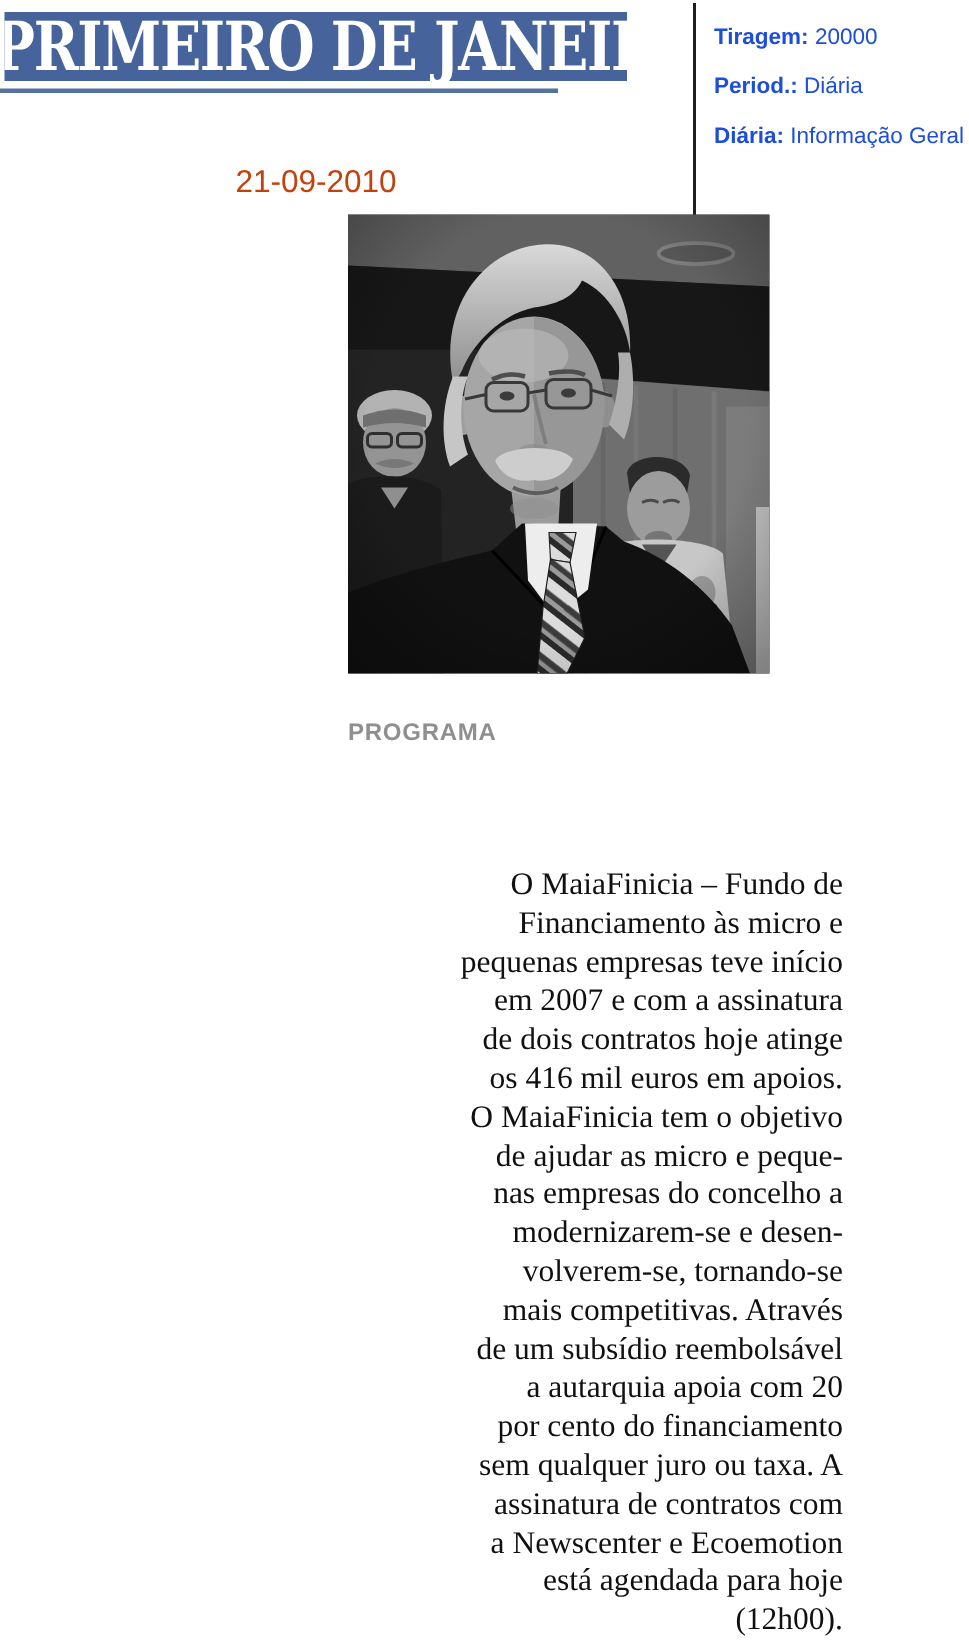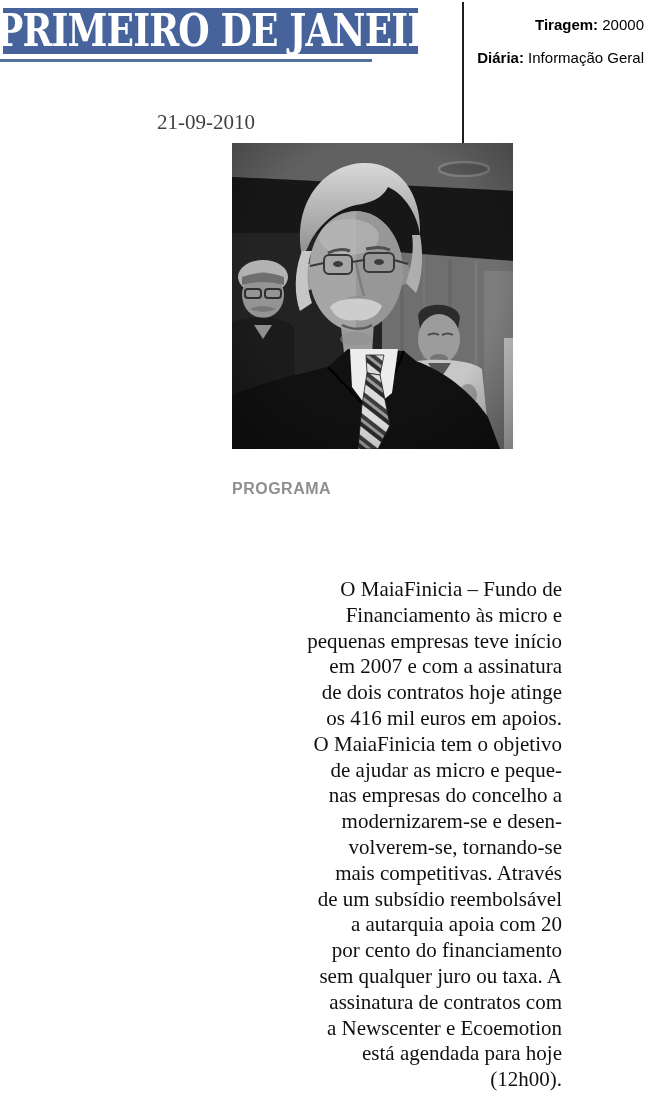--- a/index.html
+++ b/index.html
@@ -10,25 +10,25 @@
   .logo-box{position:absolute;left:3px;top:8px;width:415px;height:46px;background:#47639c;
             display:flex;align-items:center;justify-content:center;overflow:hidden;}
   .logo-text{font-family:"DejaVu Serif","Liberation Serif",serif;font-weight:bold;font-size:41px;
              color:#ffffff;white-space:nowrap;letter-spacing:-1px;
              transform:scale(0.88,1.1);transform-origin:center center;}
   .logo-underline{position:absolute;left:0px;top:59px;width:372px;height:3px;background:#54719f;}
 
   
   .meta-panel{position:absolute;left:462px;top:2px;width:182px;height:142px;
               border-left:2px solid #1f1f1f;padding-left:12px;padding-top:12px;box-sizing:border-box;}
-  .meta-row{height:33px;line-height:21px;font-size:15px;color:#000000;white-space:nowrap;text-align:right;}
+  .meta-row{height:33px;line-height:21px;font-size:15px;color:#1d4ed8;white-space:nowrap;}
   .meta-label{font-weight:bold;}
 
   
-  .clip-date{position:absolute;left:157px;top:110px;font-size:21px;color:#404040;font-family:Liberation Serif, serif;}
+  .clip-date{position:absolute;left:157px;top:110px;font-size:21px;color:#c2410c;}
 
   
   .photo{position:absolute;left:232px;top:143px;width:281px;height:306px;margin:0;padding:0;
          background:#3f3f3f;overflow:hidden;}
   .photo svg{display:block;}
 
   
   .kicker{position:absolute;left:232px;top:480px;font-size:16px;font-weight:bold;color:#8f8f8f;
           letter-spacing:0.5px;}
   .headline{position:absolute;left:231px;top:476px;width:300px;margin:0;
@@ -45,20 +45,24 @@
 
   <div class="logo-box">
     <span class="logo-text">O PRIMEIRO DE JANEIRO</span>
   </div>
   <div class="logo-underline"></div>
 
   <div class="meta-panel">
     <div class="meta-row">
       <span class="meta-label">Tiragem:</span>
       <span class="meta-value">20000</span>
+    </div>
+    <div class="meta-row">
+      <span class="meta-label">Period.:</span>
+      <span class="meta-value">Diária</span>
     </div>
     <div class="meta-row">
       <span class="meta-label">Diária:</span>
       <span class="meta-value">Informação Geral</span>
     </div>
   </div>
 
   <div class="clip-date">21-09-2010</div>
 
   <figure class="photo">

